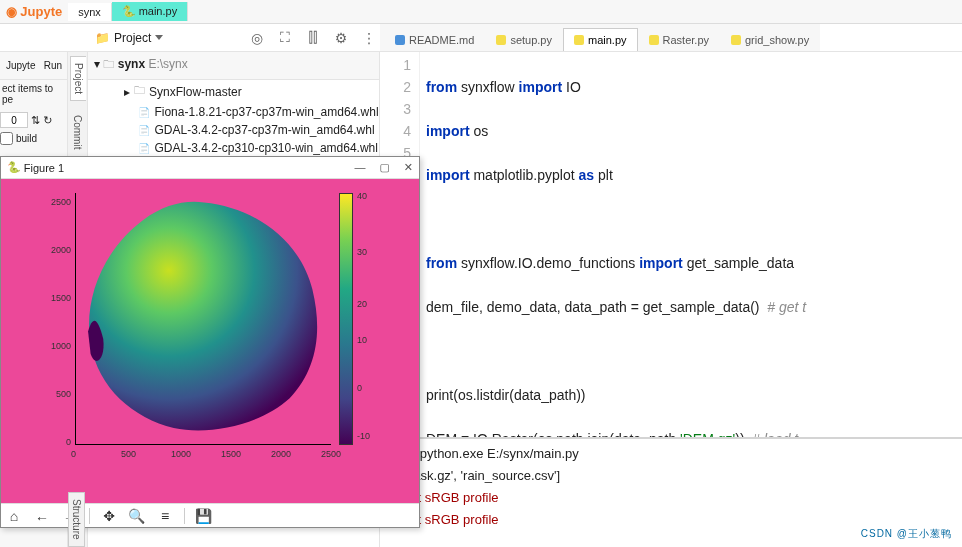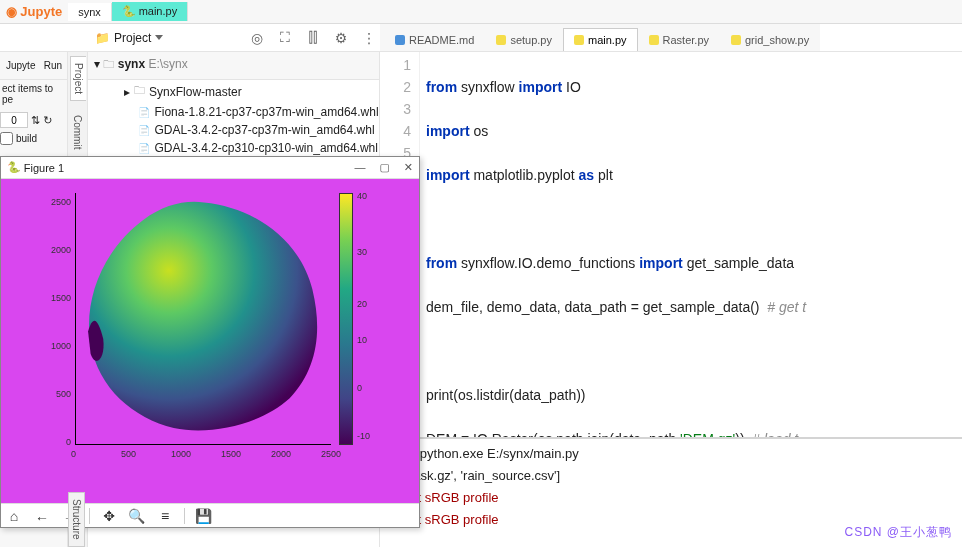--- a/index.html
+++ b/index.html
@@ -43,34 +43,34 @@
 .code-lines { flex: 1; padding: 2px 6px; white-space: pre; }
 .kw { color: #0033b3; font-weight: bold; }
 .str { color: #067d17; }
 .cm { color: #8c8c8c; font-style: italic; }
 .console-pane { border-top: 2px solid #d4d4d4; background: #fff; font-family: Consolas, monospace; font-size: 13px; line-height: 22px; padding: 4px 8px; height: 110px; overflow: hidden; }
 .c-red { color: #a00000; }
 
 .figure-window { position: absolute; left: 0; top: 156px; width: 420px; height: 372px; background: #fff; border: 1px solid #888; box-shadow: 2px 2px 6px rgba(0,0,0,.2); }
 .fw-title { height: 22px; background: #fff; border-bottom: 1px solid #ddd; display: flex; align-items: center; padding: 0 6px; font-size: 11px; }
 .fw-title-icons { margin-left: auto; display: flex; gap: 14px; color: #555; }
-.fw-body { position: relative; height: 324px; background: #d946ef; }
+.fw-body { position: relative; height: 324px; background: #ec4899; }
 .fw-toolbar { height: 24px; border-top: 1px solid #ddd; display: flex; align-items: center; padding: 0 4px; gap: 10px; }
 .plot-axes { position: absolute; left: 74px; top: 14px; width: 256px; height: 252px; border-left: 1px solid #000; border-bottom: 1px solid #000; }
 .terrain { position: absolute; left: 2px; top: 2px; width: 252px; height: 248px; }
 .colorbar { position: absolute; left: 338px; top: 14px; width: 14px; height: 252px; background: linear-gradient(to top, #440154 0%, #414487 18%, #2a788e 40%, #22a884 62%, #7ad151 82%, #fde725 100%); border: 1px solid #333; }
 .cb-tick { position: absolute; left: 356px; font-size: 9px; color: #333; }
 .ax-ytick { position: absolute; left: 44px; font-size: 9px; color: #333; text-align: right; width: 26px; }
 .ax-xtick { position: absolute; top: 270px; font-size: 9px; color: #333; }
 .fw-tb-ic { width: 18px; height: 18px; display: flex; align-items: center; justify-content: center; cursor: pointer; color: #333; font-size: 14px; }
 .fw-tb-sep { width: 1px; height: 16px; background: #ccc; }
 .bottom-side-tabs { position: absolute; left: 68px; bottom: 0; display: flex; align-items: center; }
 .bs-tab { writing-mode: vertical-rl; font-size: 10px; padding: 6px 2px; background: #f2f2f2; border: 1px solid #ccc; color: #555; }
 .nav-circle { position: absolute; left: 20px; top: 260px; width: 30px; height: 30px; border-radius: 50%; background: #eee; display: flex; align-items: center; justify-content: center; color: #aaa; font-size: 14px; }
-.watermark { position: absolute; right: 10px; bottom: 6px; color: #8b5cf6; font-size: 12px; letter-spacing: 1px; }
+.watermark { position: absolute; right: 10px; bottom: 6px; color: #0369a1; font-size: 10px; letter-spacing: 1px; }
 </style>
 </head>
 <body>
 
 <div class="topbar">
   <span class="jupyter-logo">Jupyte</span>
   <span class="crumb-tab active">synx</span>
   <span class="crumb-tab"><span style="color:#3776ab">🐍</span> <span>main.py</span></span>
 </div>
 

